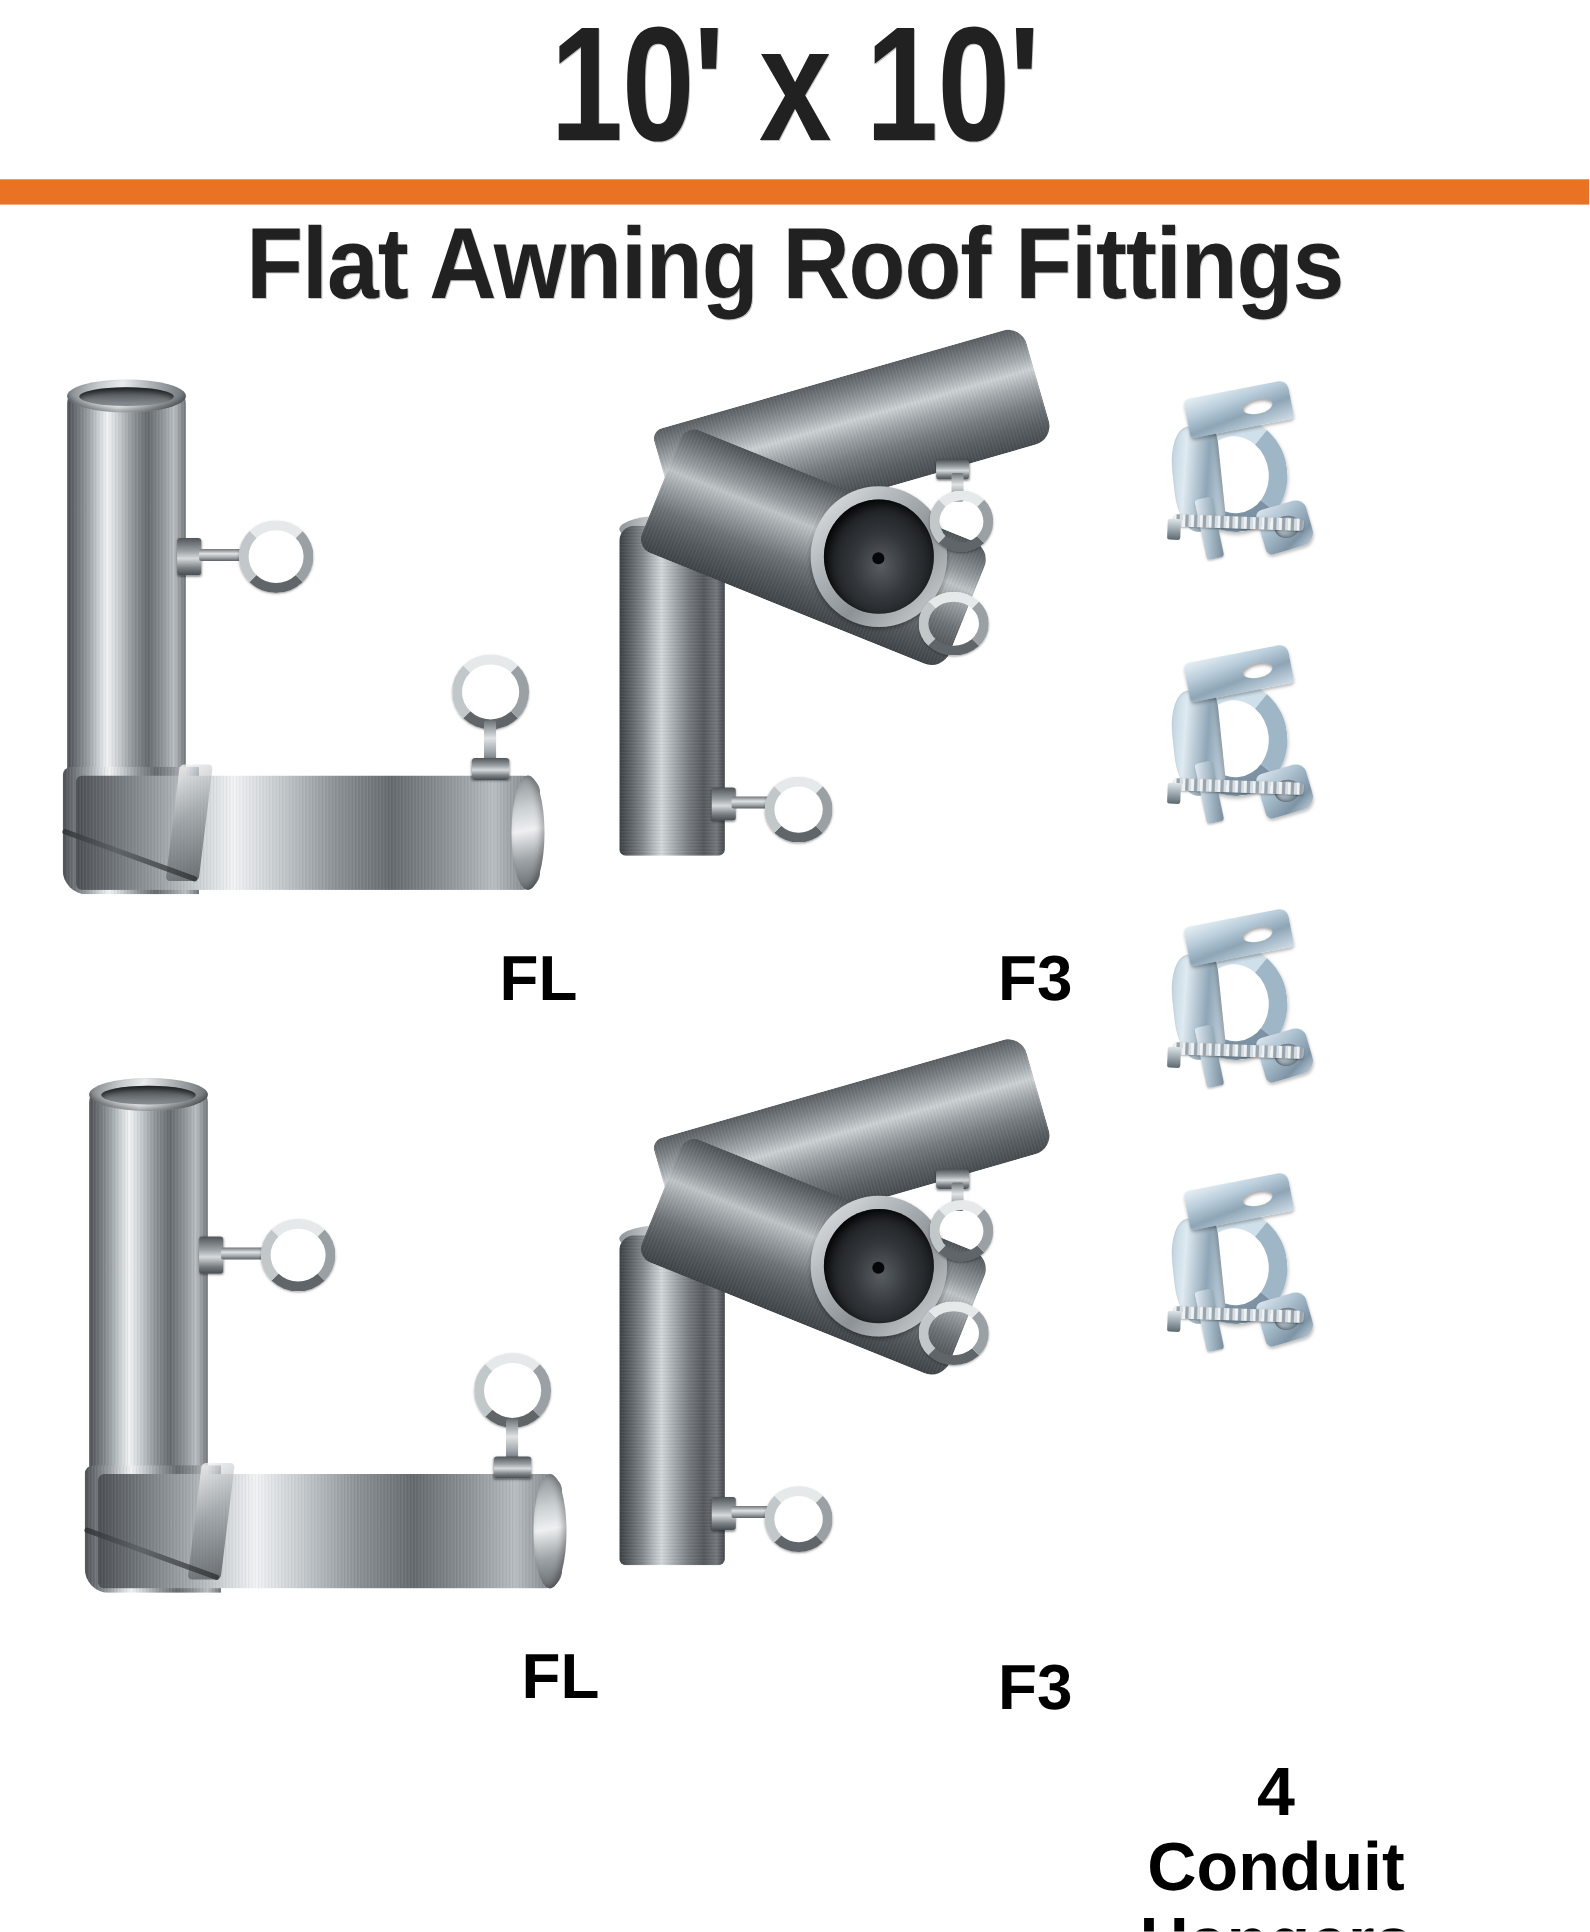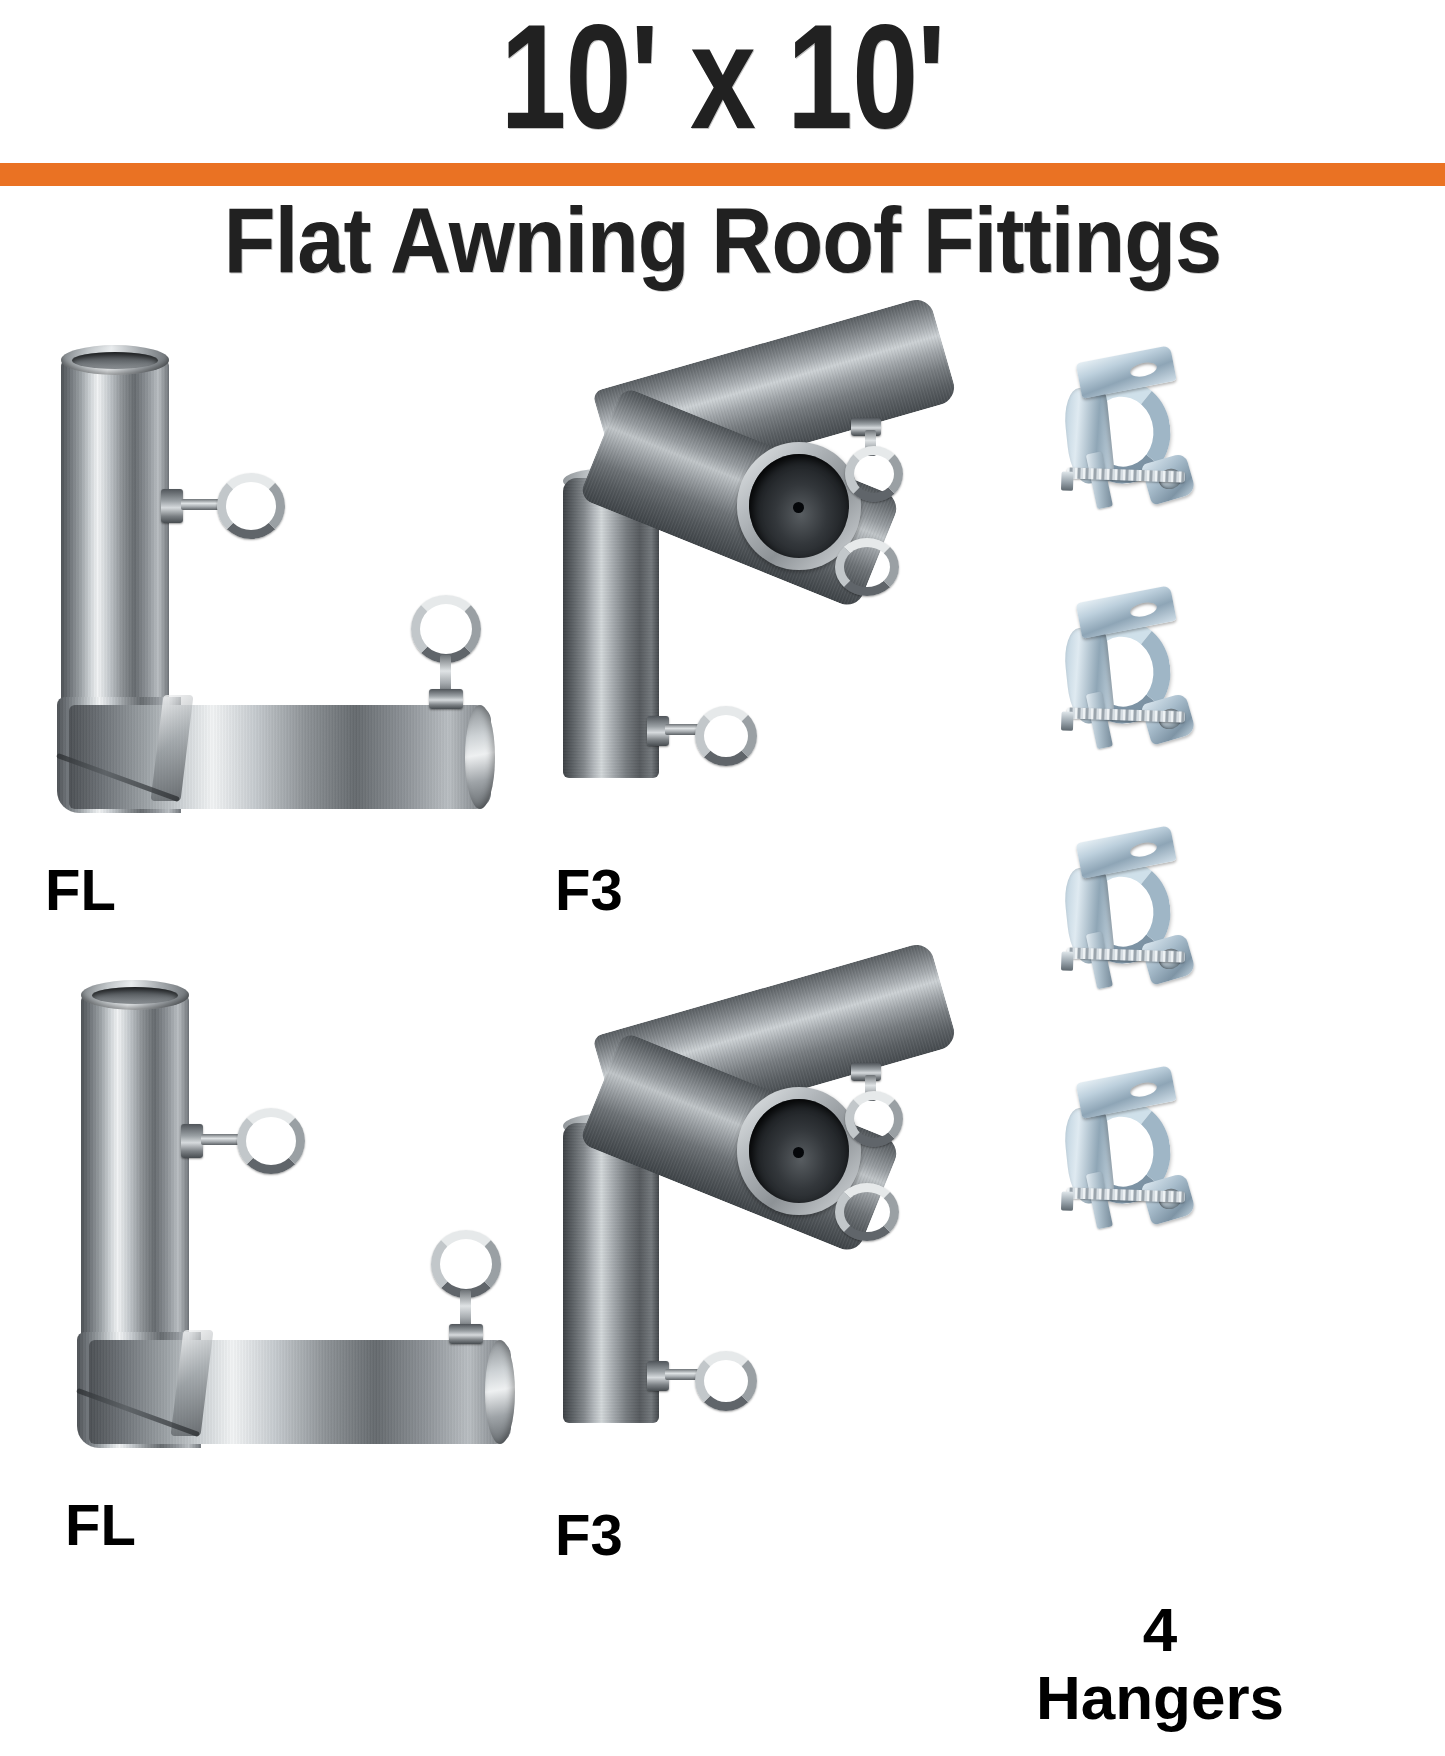--- a/index.html
+++ b/index.html
@@ -48,21 +48,21 @@
     white-space:nowrap;
   }
 
   
   #product-grid { position:absolute; left:0; top:310px; width:1445px; height:1446px; }
 
   .cell { position:absolute; }
 
   .part-label {
     position:absolute; width:100%;
-    text-align:left;
+    text-align:right;
     font-size:58px; line-height:60px;
     font-weight:bold; color:#000;
     letter-spacing:0px;
   }
 
   
   .galv {
     background:
       repeating-linear-gradient(90deg,
         rgba(255,255,255,.00) 0px, rgba(255,255,255,.07) 1px,
@@ -530,16 +530,17 @@
         <div class="eye-shank" style="left:18px; top:24px; width:38px; height:11px;"></div>
         <div class="eye-ring" style="left:48px; top:6px; width:62px; height:60px;"></div>
       </div>
     </div>
 
     <div class="part-label" style="top:530px;">F3</div>
   </div>
 
   <div id="hanger-caption">
     <span>4</span>
+    <span>Conduit</span>
     <span>Hangers</span>
   </div>
 
 </div>
 
 </body></html>

